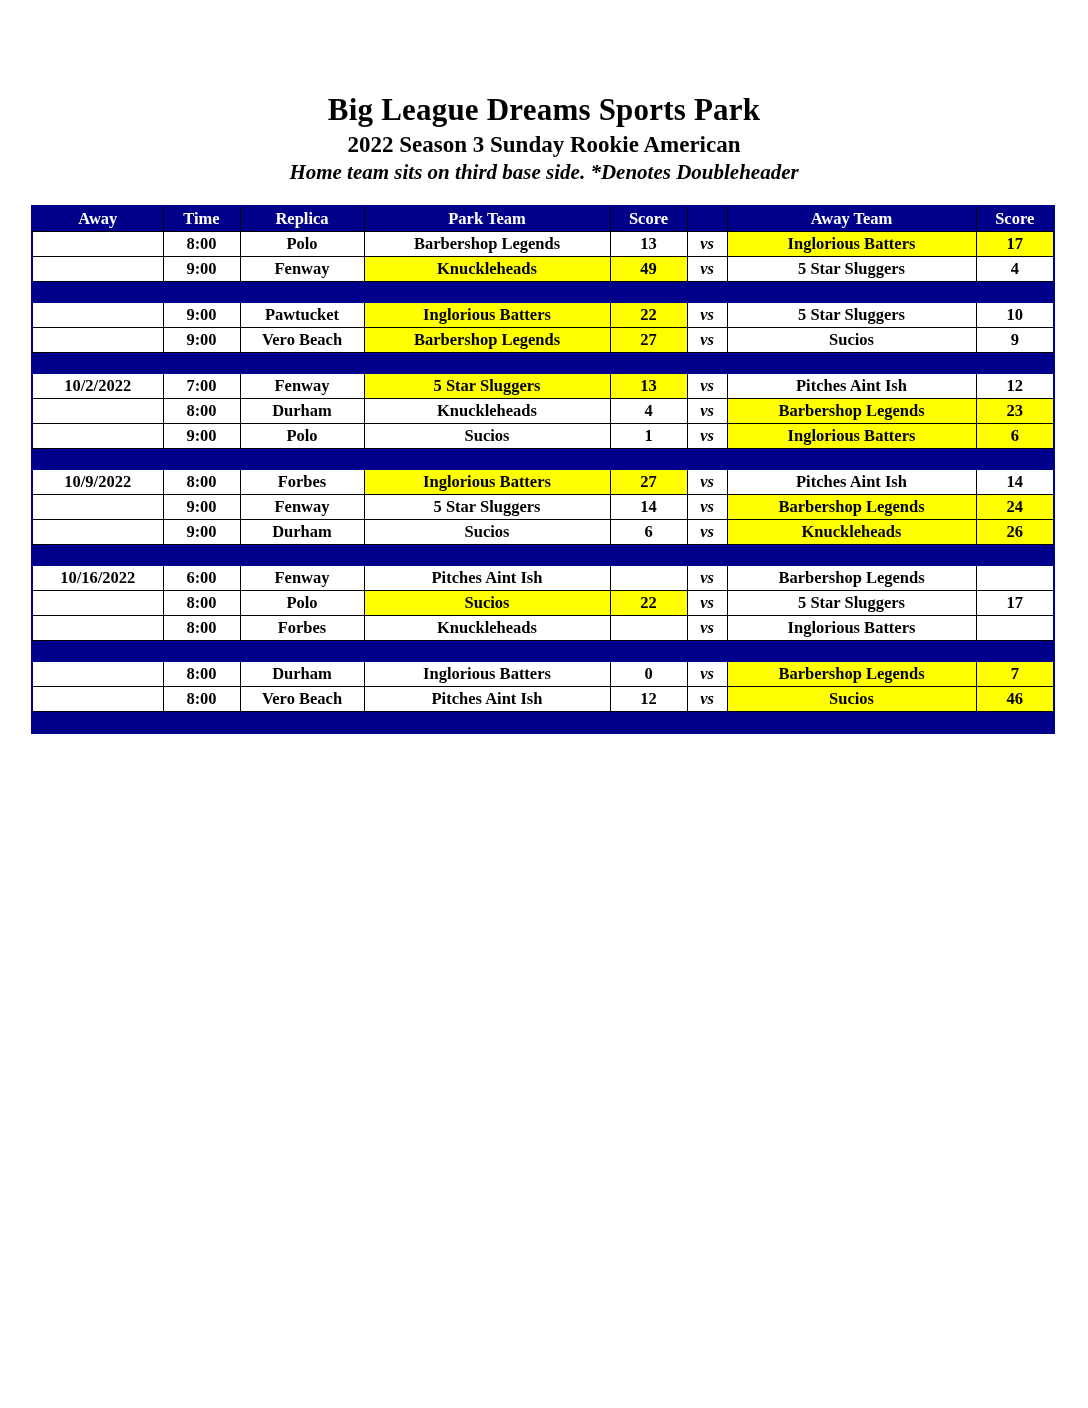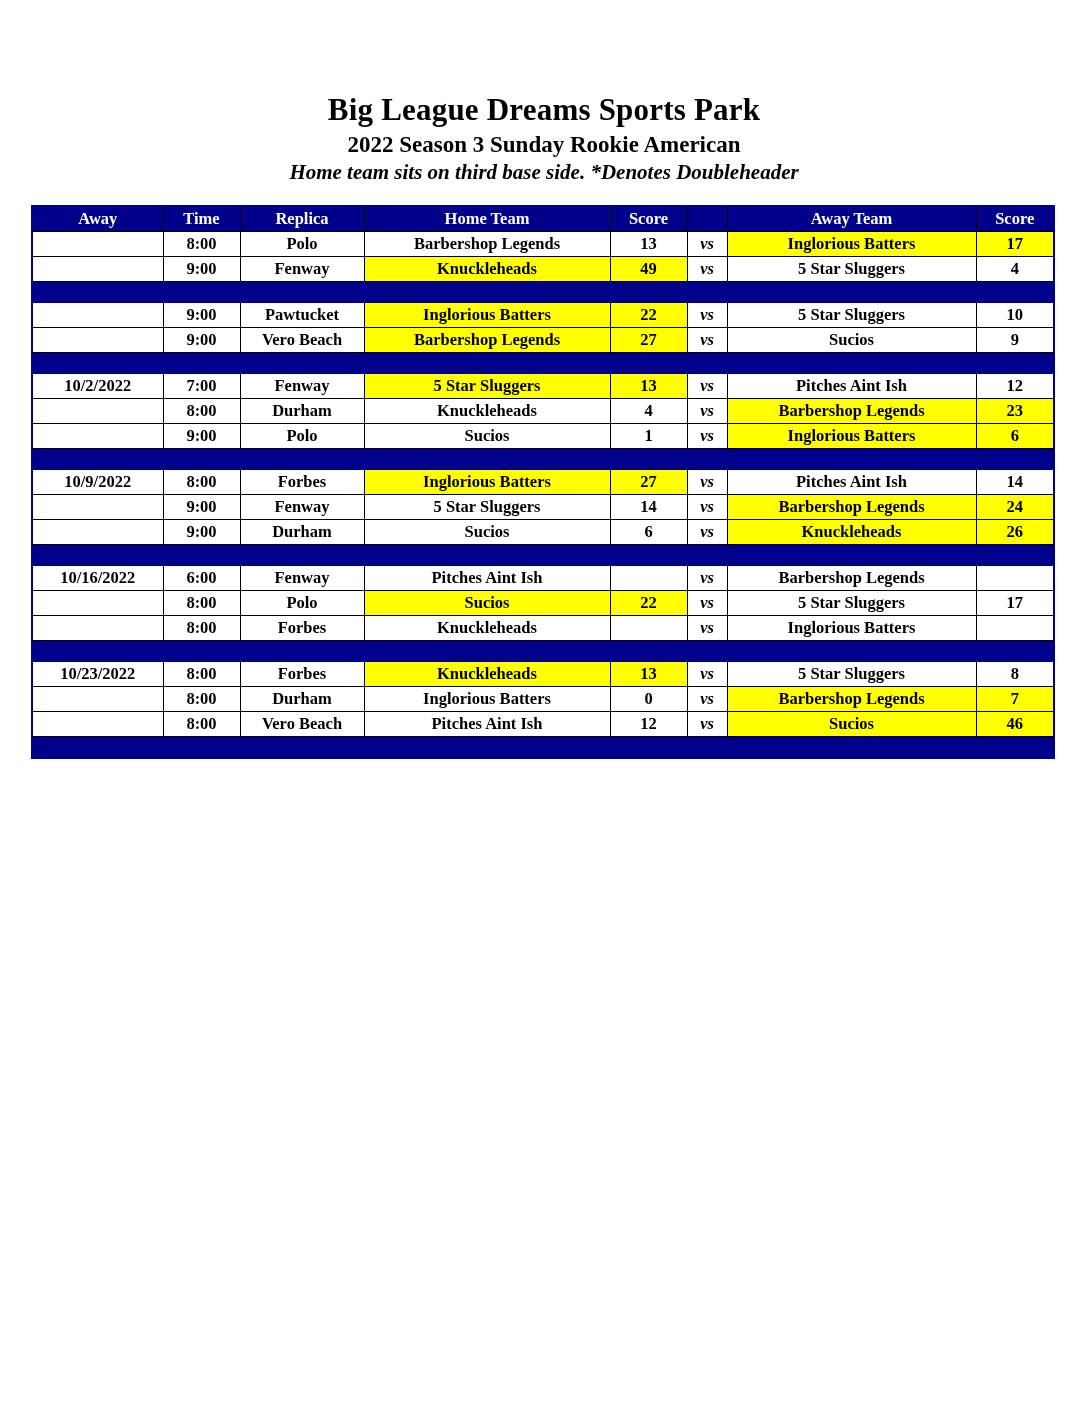--- a/index.html
+++ b/index.html
@@ -119,21 +119,21 @@
         <col class="c-score1">
           <col class="c-vs">
           <col class="c-away">
           <col class="c-score2">
       </colgroup>
       <thead>
         <tr>
           <th>Away</th>
           <th>Time</th>
           <th>Replica</th>
-          <th>Home Team</th>
+          <th>Park Team</th>
           <th>Score</th>
           <th></th>
           <th>Away Team</th>
           <th>Score</th>
         </tr>
       </thead>
       <tbody id="sched-body">
           <tr>
             <td></td>
             <td>8:00</td>
@@ -308,30 +308,20 @@
             <td></td>
             <td></td>
             <td></td>
             <td></td>
             <td></td>
             <td></td>
             <td></td>
             <td></td>
           </tr>
           <tr>
-            <td>10/23/2022</td>
-            <td>8:00</td>
-            <td>Forbes</td>
-            <td class="hl">Knuckleheads</td>
-            <td class="hl">13</td>
-            <td class="vs">vs</td>
-            <td>5 Star Sluggers</td>
-            <td>8</td>
-          </tr>
-          <tr>
             <td></td>
             <td>8:00</td>
             <td>Durham</td>
             <td>Inglorious Batters</td>
             <td>0</td>
             <td class="vs">vs</td>
             <td class="hl">Barbershop Legends</td>
             <td class="hl">7</td>
           </tr>
           <tr>

